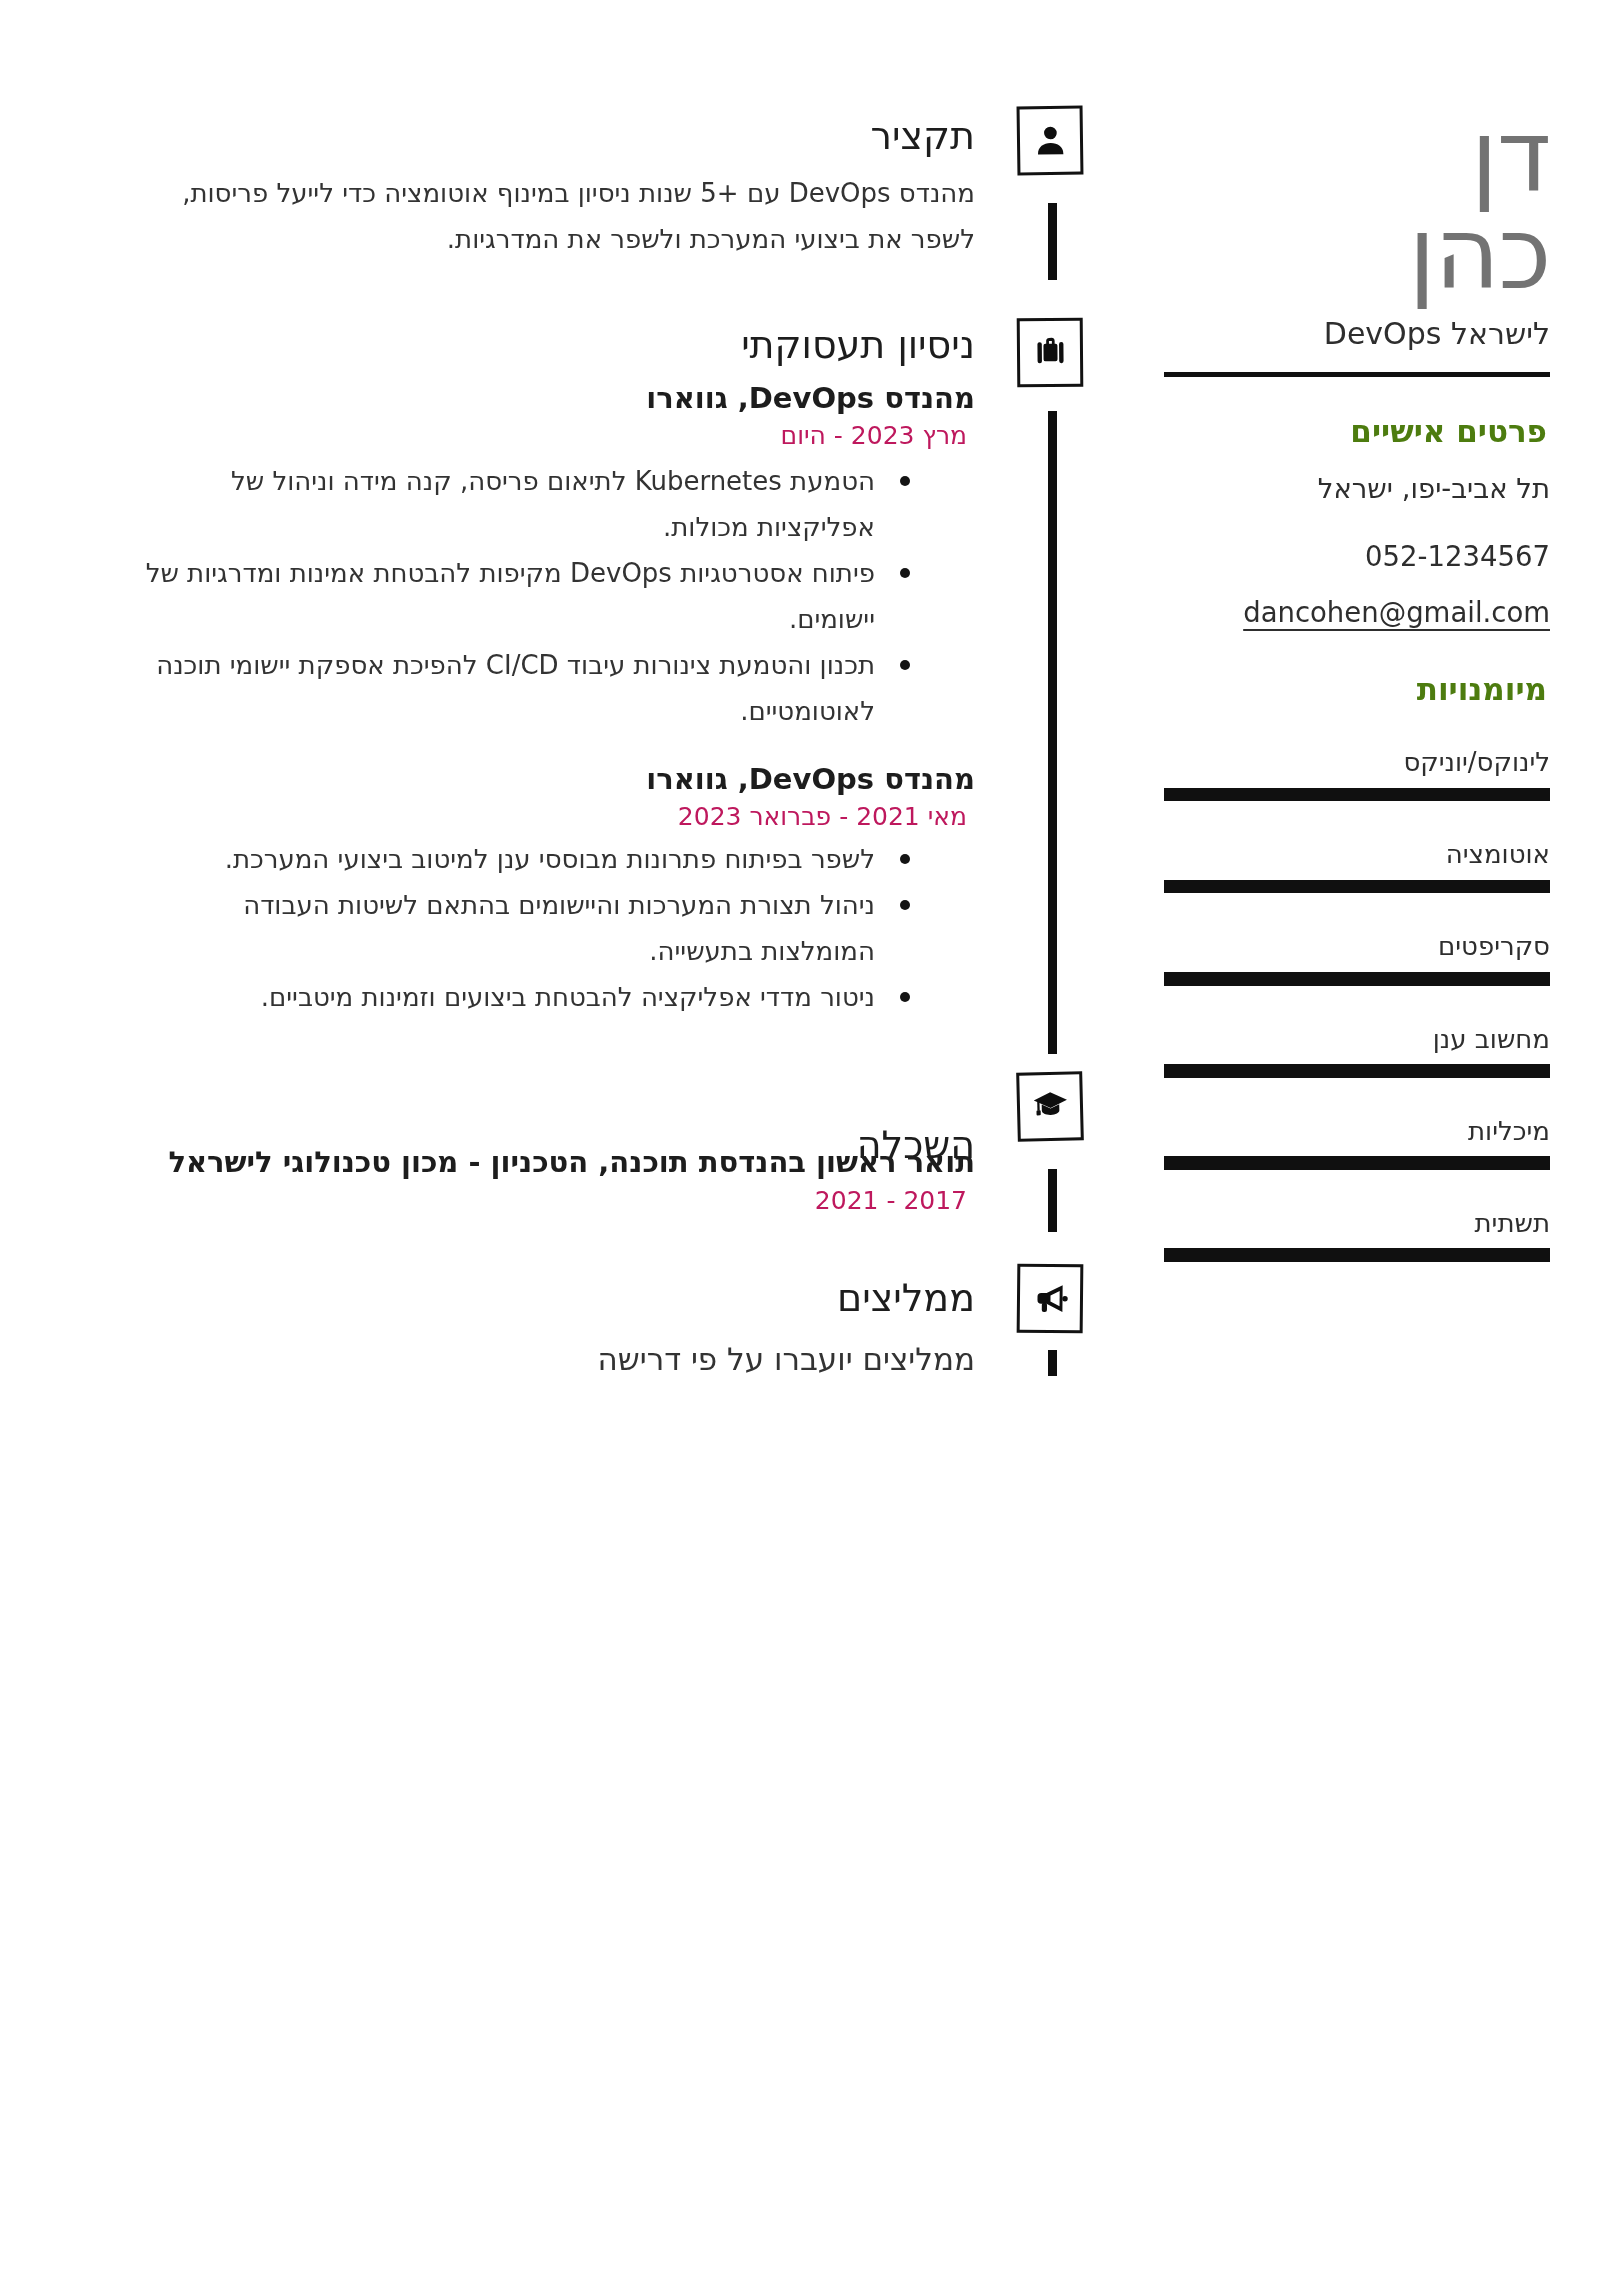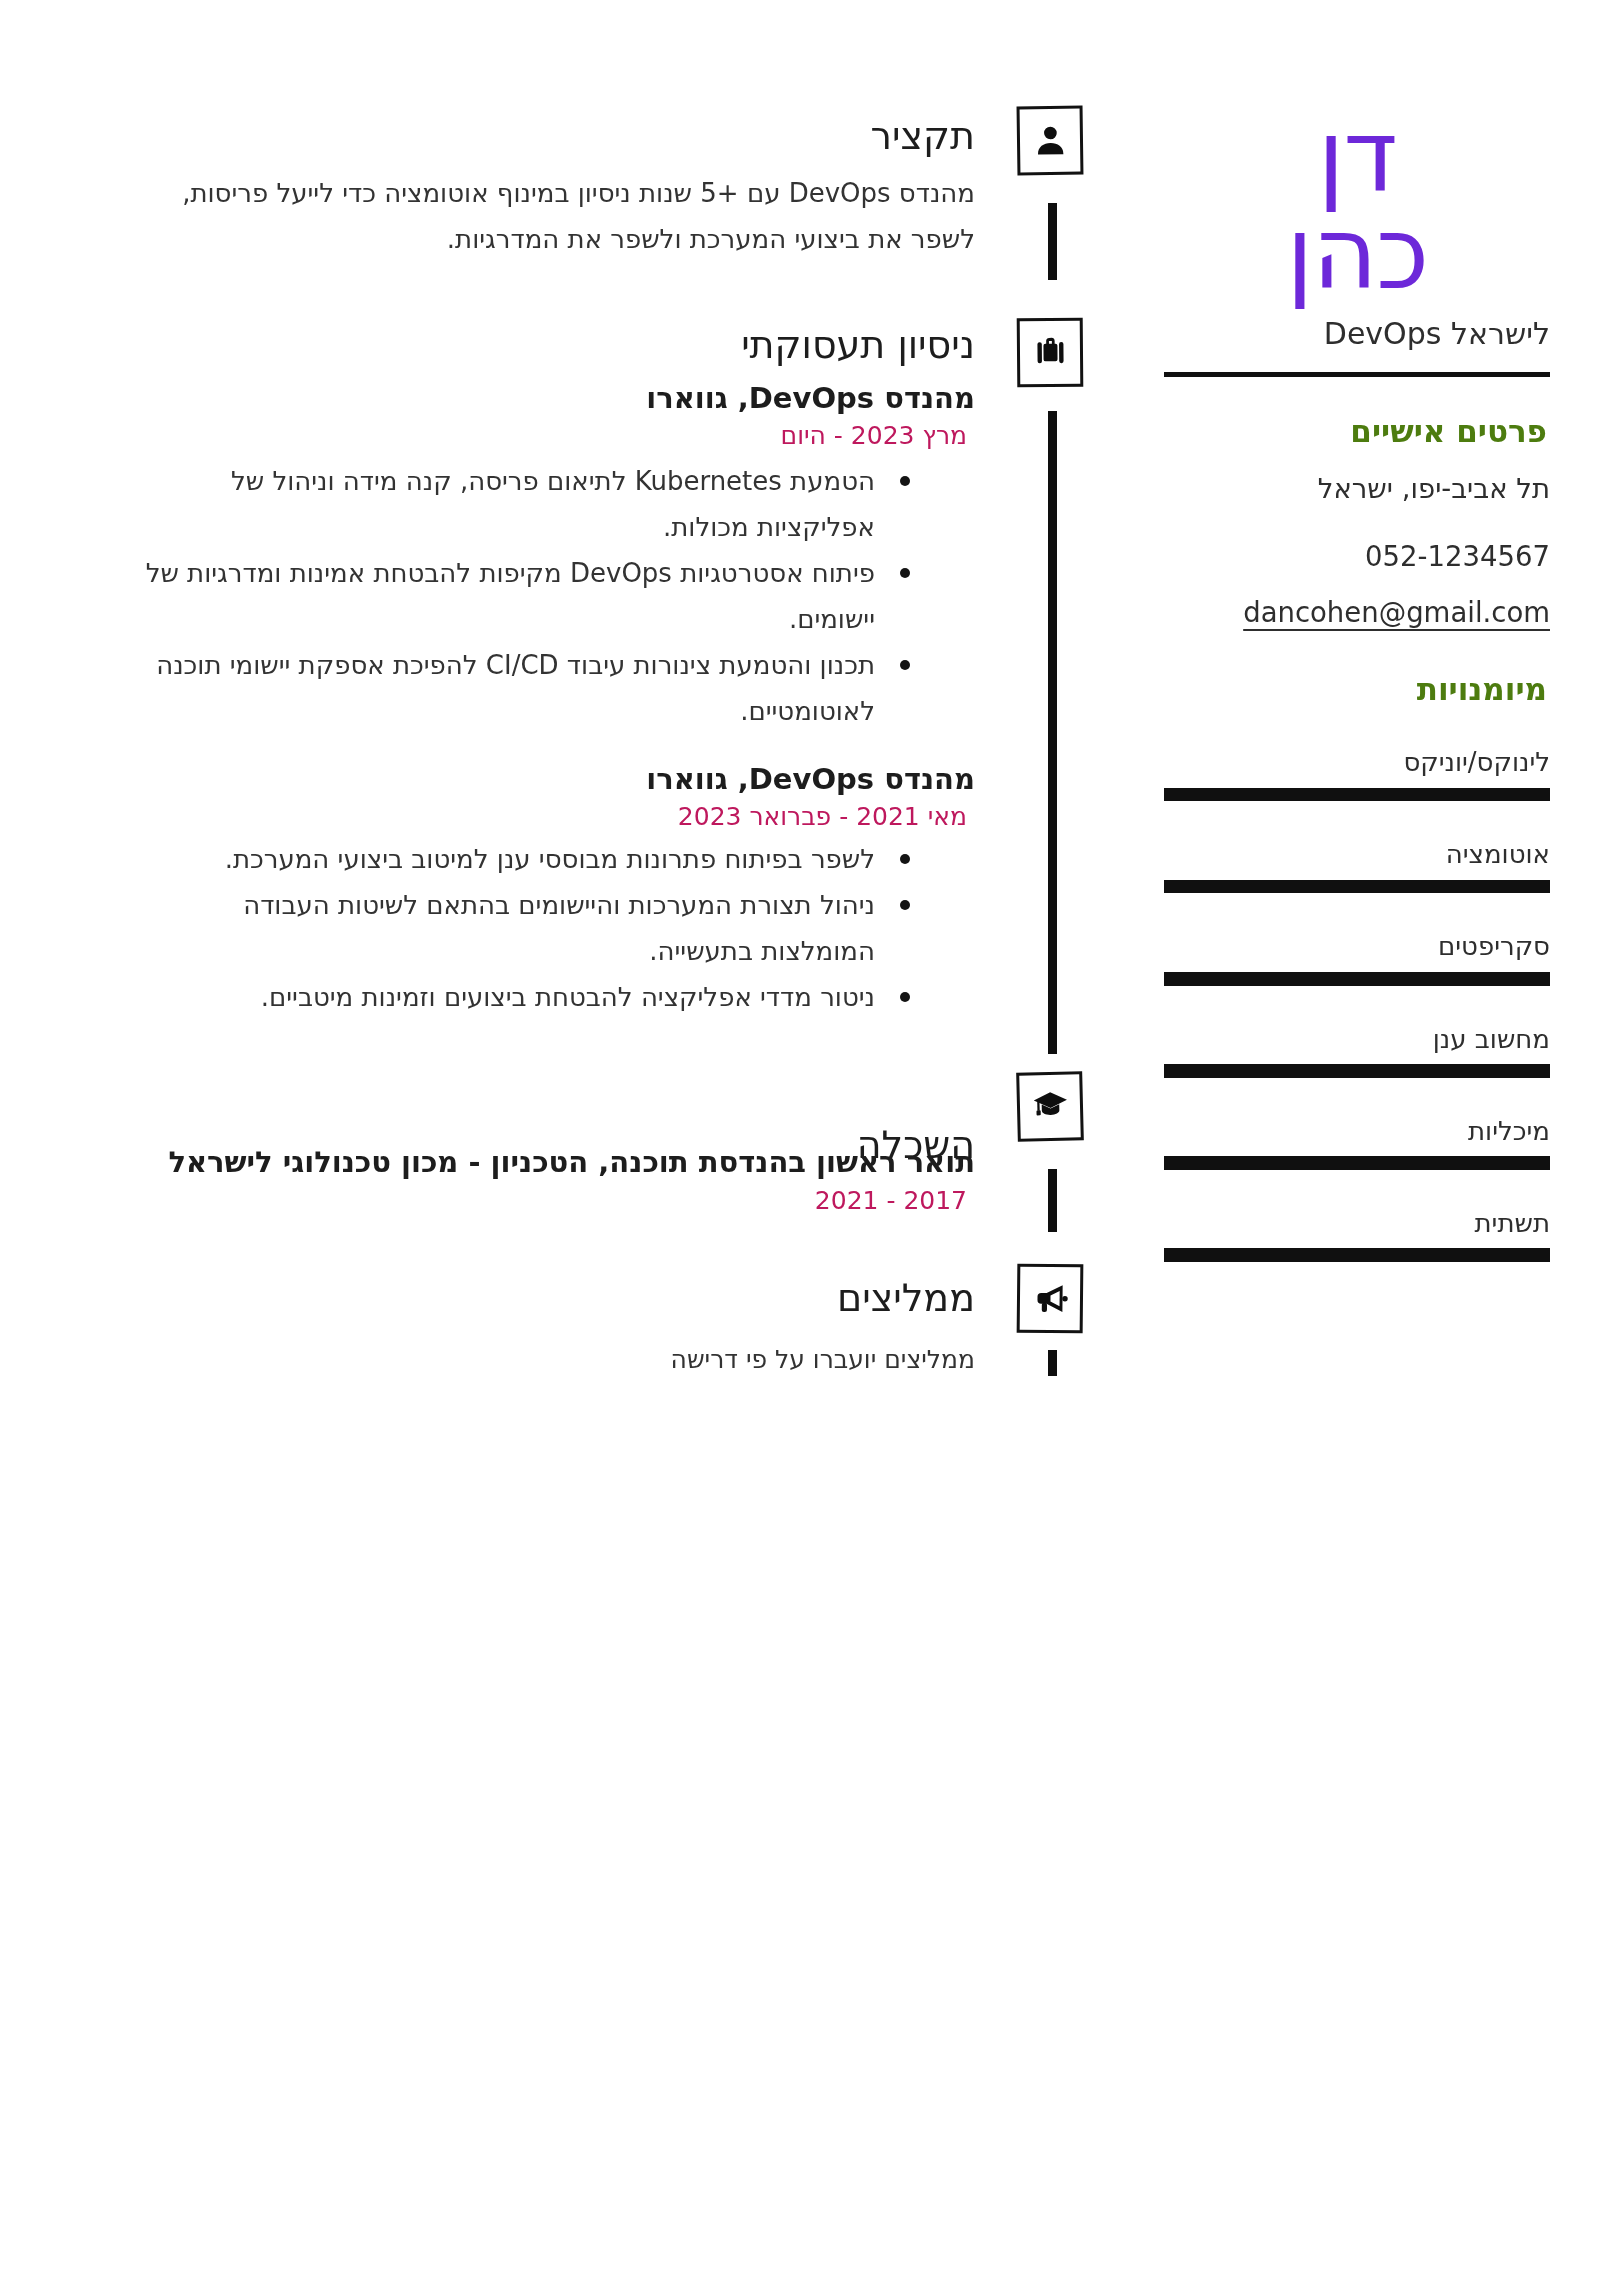--- a/index.html
+++ b/index.html
@@ -9,22 +9,22 @@
     background:#ffffff;
     font-family:"DejaVu Sans","Liberation Sans",sans-serif;
     color:#1f1f1f;
     overflow:hidden;
     margin:0 auto;
     direction:rtl;
   }
   
   .sidebar{position:absolute;top:0;right:73px;width:386px;}
   .name{position:absolute;top:41px;right:0;width:100%;
-        font-size:100px;line-height:97px;font-weight:400;color:#6d28d9;
-        text-align:center;letter-spacing:-1.3px;}
+        font-size:100px;line-height:97px;font-weight:400;color:#737373;
+        text-align:right;letter-spacing:-1.3px;}
   .job-title{position:absolute;top:313px;right:0;width:100%;
         font-size:30px;line-height:41px;color:#2e2e2e;text-align:right;white-space:nowrap;}
   .divider{position:absolute;top:372px;right:0;width:100%;height:5.2px;background:#101010;}
   .side-heading{position:absolute;right:0;width:100%;font-size:31px;line-height:43px;
         font-weight:bold;color:#4d7c0f;text-align:right;white-space:nowrap;margin:3px;}
   .contact-line{position:absolute;right:0;width:100%;font-size:27.5px;line-height:39px;
         color:#2e2e2e;text-align:right;white-space:nowrap;}
   .email-link{color:#2e2e2e;text-decoration:underline;text-decoration-thickness:2px;text-underline-offset:6.5px;}
   .skills{position:absolute;top:746px;right:0;width:100%;}
   .skill{margin-bottom:37px;}
@@ -44,21 +44,21 @@
         color:#333333;text-align:right;white-space:pre;}
   .entry-title{position:absolute;right:0;width:100%;font-size:29px;line-height:37px;
         font-weight:bold;color:#1d1d1d;text-align:right;white-space:nowrap;}
   .entry-date{position:absolute;right:8px;width:100%;font-size:25px;line-height:31px;
         color:#be185d;text-align:right;white-space:nowrap;}
   ul.bullets{position:absolute;right:0;width:100%;list-style:none;margin:0;padding:0;}
   ul.bullets li{position:relative;padding-right:100px;font-size:26px;line-height:46px;
         color:#333333;text-align:right;white-space:pre;}
   ul.bullets li::before{content:"";position:absolute;right:65px;top:17.7px;
         width:10.5px;height:10.5px;border-radius:50%;background:#141414;}
-  .ref-note{position:absolute;right:0;width:100%;font-size:25px;line-height:39px;
+  .ref-note{position:absolute;right:0;width:100%;font-size:31px;line-height:39px;
         color:#333333;text-align:right;white-space:nowrap;}
 </style>
 </head>
 <body>
 
 <div class="page">
 
   <aside class="sidebar">
     <h1 class="name"><span>דן</span><br>
       <span>כהן</span>

